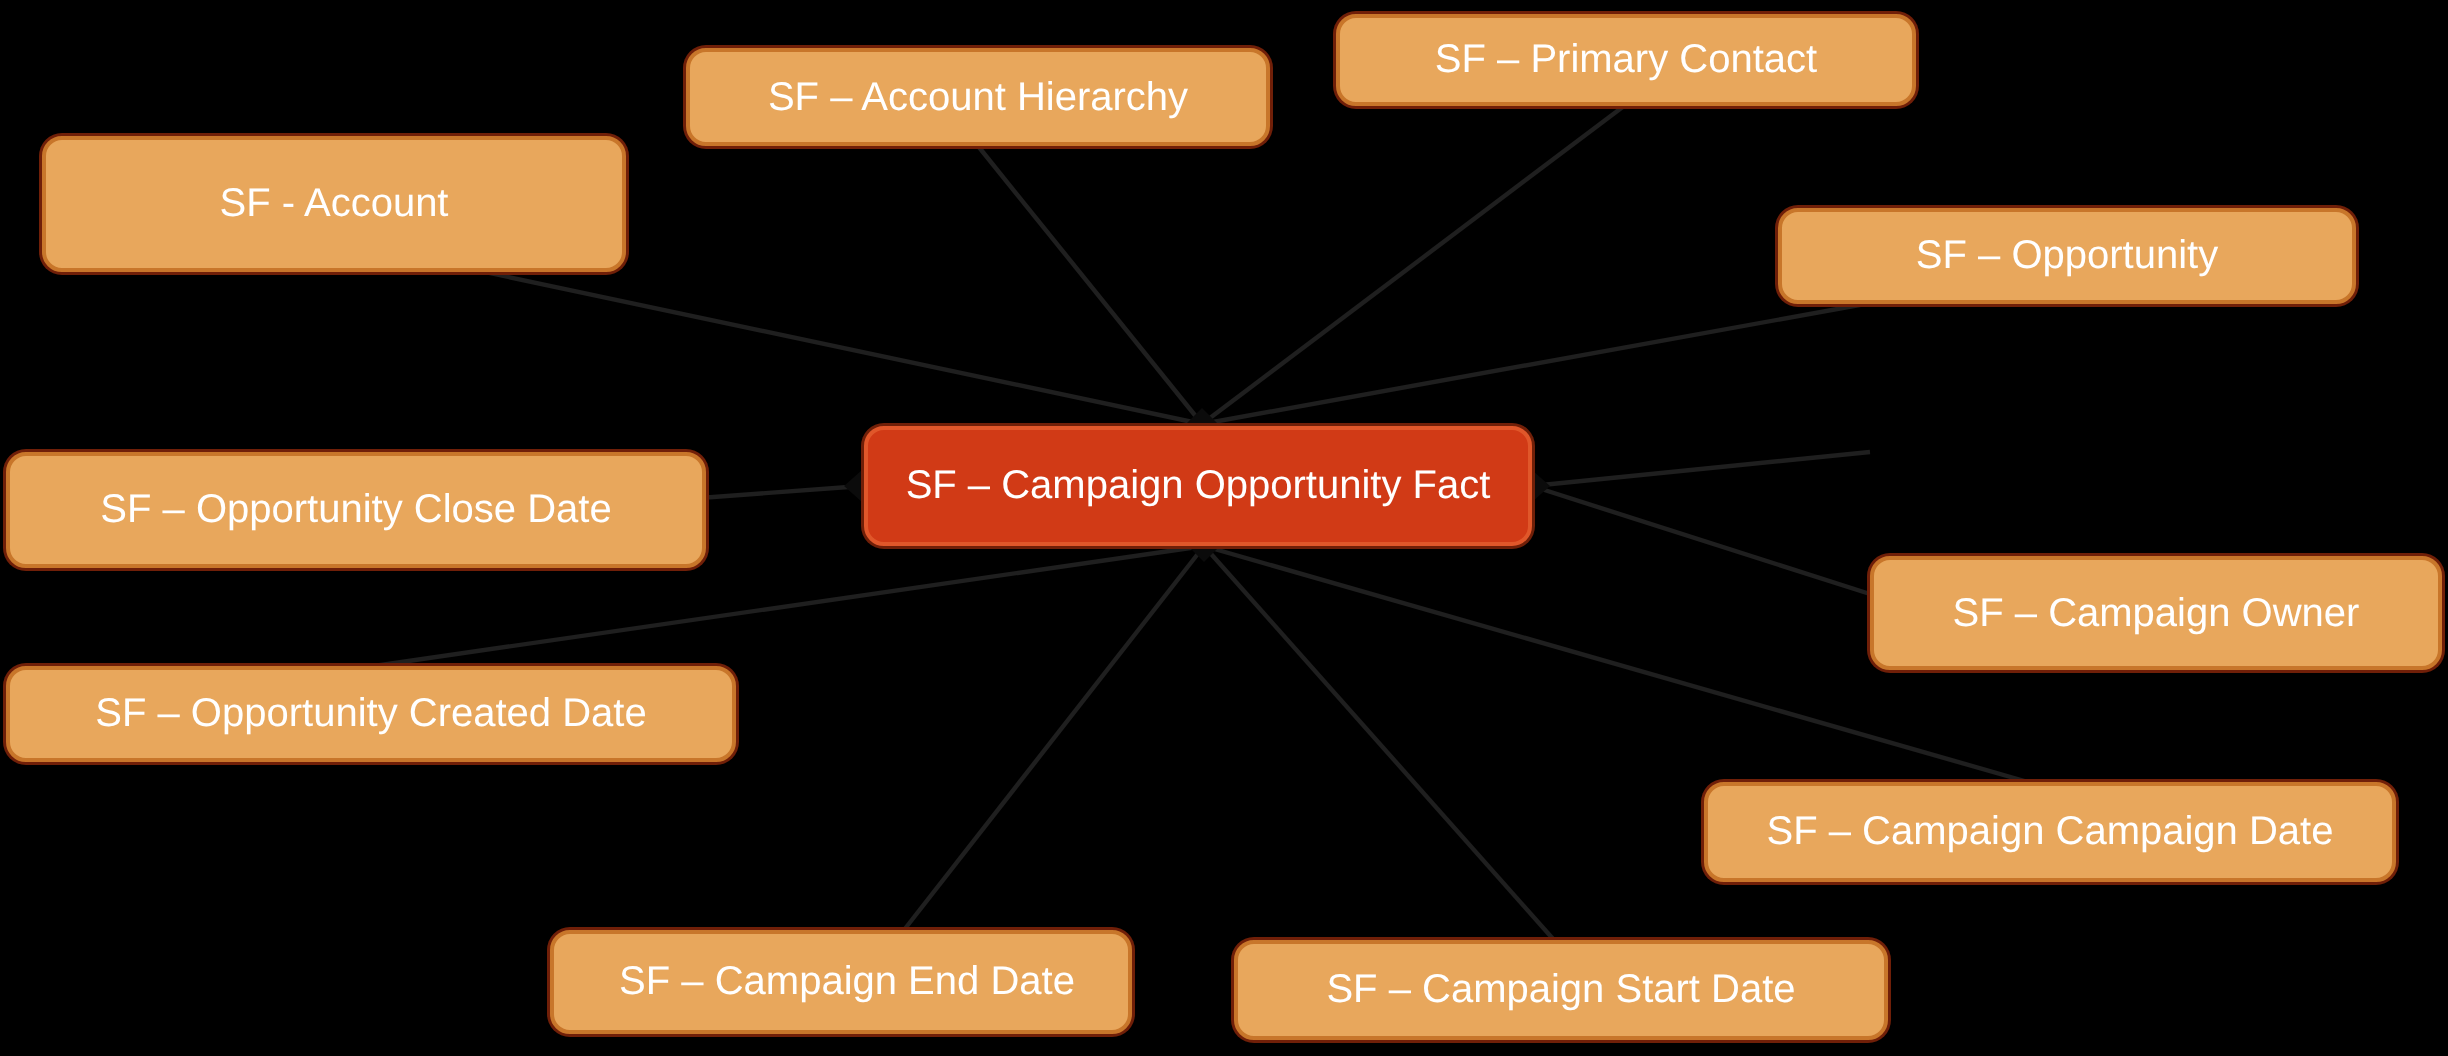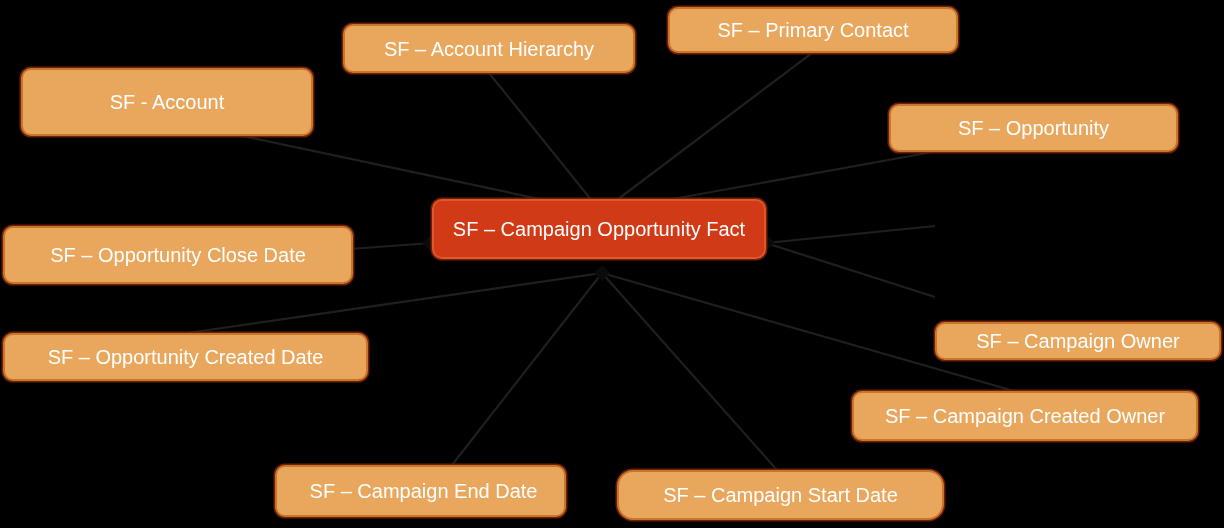--- a/index.html
+++ b/index.html
@@ -46,27 +46,27 @@
     border:2px solid var(--fact_border);
     box-shadow:0 0 0 1.5px var(--dim_outer);
     font-size:20px;
   }
   
   #n-account{left:21px;top:68px;width:292px;height:68px;}
   #n-account-hierarchy{left:343px;top:24px;width:292px;height:49px;}
   #n-primary-contact{left:668px;top:7px;width:290px;height:46px;}
   #n-opportunity{left:889px;top:104px;width:289px;height:48px;}
   #n-primary-campaign{left:935px;top:193px;width:286px;height:50px;}
-  #n-campaign-owner{left:935px;top:278px;width:286px;height:38px;margin-top:44px;}
+  #n-campaign-owner{left:935px;top:278px;width:286px;height:57px;}
   #n-campaign-created-date{left:852px;top:391px;width:346px;height:50px;}
-  #n-campaign-start-date{left:617px;top:470px;width:327px;height:50px;border-radius:16px;}
+  #n-campaign-start-date{left:617px;top:470px;width:327px;height:50px;}
   #n-campaign-end-date{left:275px;top:465px;width:291px;height:52px;padding-left:16px;}
   #n-opportunity-created-date{left:3px;top:333px;width:365px;height:48px;align-items:center;}
   #n-opportunity-close-date{left:3px;top:226px;width:350px;height:58px;}
-  #n-fact{left:432px;top:199px;width:334px;height:60px;align-items:center;}
+  #n-fact{left:432px;top:213px;width:334px;height:60px;align-items:center;}
 </style>
 </head>
 <body>
 
 <div class="stage">
 
   <svg class="wires" viewBox="0 0 1224 528" aria-hidden="true">
 
     <line x1="167" y1="120" x2="601" y2="212"></line>
     <line x1="489" y1="73" x2="601" y2="212"></line>
@@ -98,21 +98,21 @@
   <div class="node dim" id="n-primary-contact">
     <span>SF – Primary Contact</span>
   </div>
   <div class="node dim" id="n-opportunity">
     <span>SF – Opportunity</span>
   </div>
   <div class="node dim" id="n-campaign-owner">
     <span>SF – Campaign Owner</span>
   </div>
   <div class="node dim" id="n-campaign-created-date">
-    <span>SF – Campaign Created Owner</span>
+    <span>SF – Campaign Campaign Date</span>
   </div>
   <div class="node dim" id="n-campaign-start-date">
     <span>SF – Campaign Start Date</span>
   </div>
   <div class="node dim" id="n-campaign-end-date">
     <span>SF – Campaign End Date</span>
   </div>
   <div class="node dim" id="n-opportunity-created-date">
     <span>SF – Opportunity Created Date</span>
   </div>

